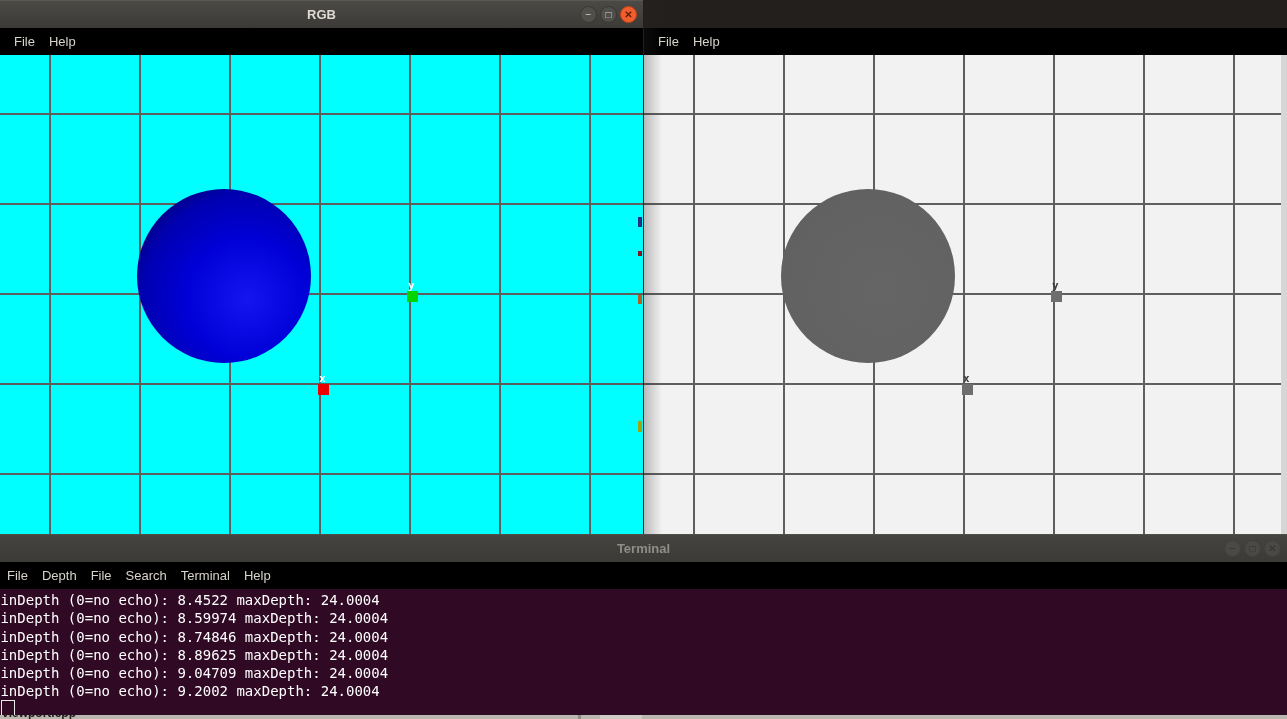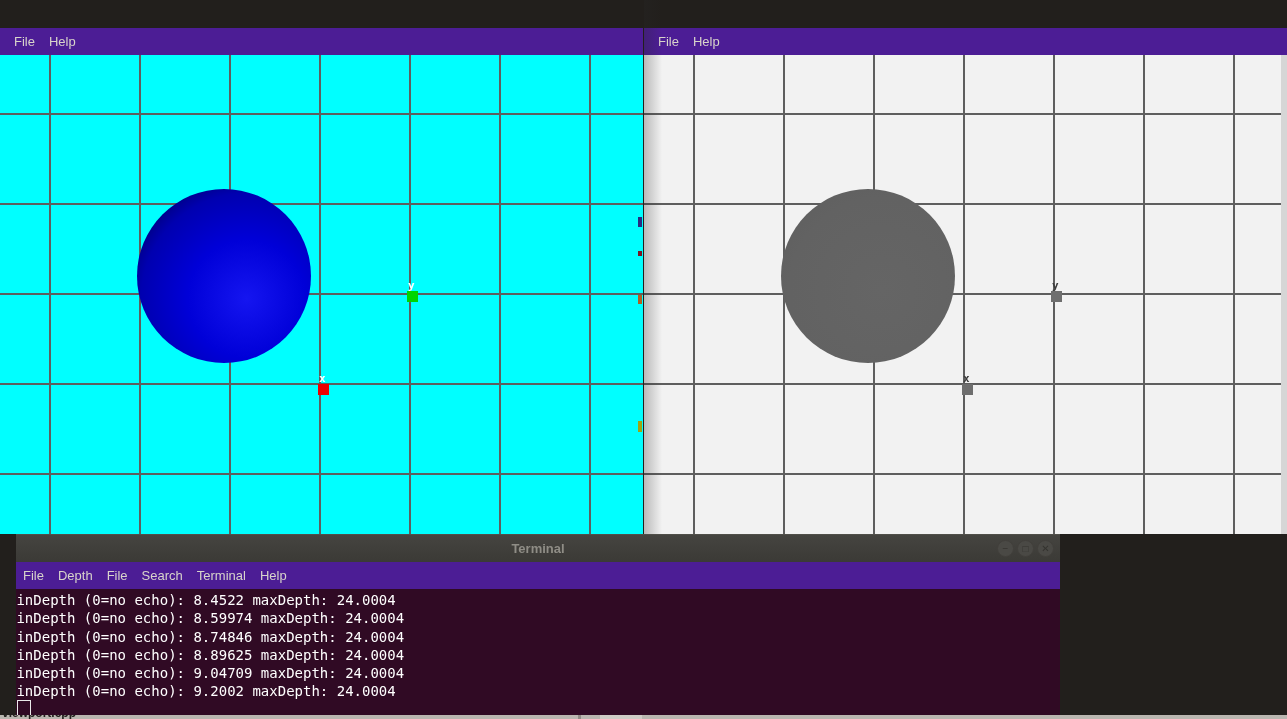--- a/index.html
+++ b/index.html
@@ -12,21 +12,21 @@
   .titlebar.unfocused{background:linear-gradient(#454440,#3b3a36);border-top:1px solid #504f49;}
   .title{position:absolute;left:0;right:0;top:0;height:28px;line-height:27px;text-align:center;
          font-size:13px;font-weight:bold;color:#dfdbd2;}
   .titlebar.unfocused .title{color:#8f8d86;}
   .winbtns{position:absolute;right:6px;top:5px;display:flex;gap:3px;}
   .wbtn{width:17px;height:17px;border-radius:50%;box-sizing:border-box;text-align:center;
         font-size:10px;line-height:15px;cursor:default;}
   .focused-btn{background:#504f4b;border:1px solid #38372f;color:#d9d5cc;}
   .focused-close{background:#f15d2c;border:1px solid #bf4416;color:#5f2009;font-weight:bold;}
   .unfocused-btn{background:#4a4945;border:1px solid #413f3b;color:#34332f;}
-  .menubar{position:absolute;left:0;top:28px;right:0;height:27px;background:#4c1d95;
+  .menubar{position:absolute;left:0;top:28px;right:0;height:27px;background:#000000;
            display:flex;align-items:center;padding-left:7px;box-sizing:border-box;}
   .menuitem{color:#d8d4cb;font-size:13px;padding:3px 7px;margin-right:0px;}
   .content{position:absolute;left:0;top:55px;right:0;bottom:0;overflow:hidden;}
   .viewport{position:absolute;left:0;top:0;width:643px;height:479px;overflow:hidden;}
   .sphere{position:absolute;border-radius:50%;}
   .marker-square{position:absolute;}
   .marker-label{position:absolute;font-family:"DejaVu Sans Mono",monospace;font-size:11px;
                 font-weight:bold;line-height:10px;}
   .shadow-left{position:absolute;left:0;top:0;bottom:0;width:18px;
                background:linear-gradient(to right,rgba(40,40,40,0.28),rgba(40,40,40,0));
@@ -42,20 +42,28 @@
           overflow:hidden;}
   .sliver-text{position:absolute;left:2px;top:-9px;font-size:12px;font-weight:bold;color:#23211e;}
   .sliver-frag1{position:absolute;left:578px;top:0;width:3px;height:4px;background:#8f8b85;}
   .sliver-frag2{position:absolute;left:600px;top:0;width:42px;height:4px;background:#cfccc6;}
   .artifact{position:absolute;}
 </style>
 </head>
 <body>
 
 <div class="window" style="left:0;top:0;width:643px;height:534px;">
+  <div class="titlebar">
+    <div class="title">RGB</div>
+    <div class="winbtns">
+      <div class="wbtn focused-btn"><span>−</span></div>
+      <div class="wbtn focused-btn"><span>□</span></div>
+      <div class="wbtn focused-close"><span>✕</span></div>
+    </div>
+  </div>
   <div class="menubar">
       <div class="menuitem">File</div>
       <div class="menuitem">Help</div>
     </div>
   <div class="content">
     <div class="viewport" id="vp-rgb" style="background: rgb(0, 255, 255);">
         <div style="position: absolute; left: 49px; top: 0px; width: 2px; height: 100%; background: rgb(94, 94, 94);"></div>
         <div style="position: absolute; left: 139px; top: 0px; width: 2px; height: 100%; background: rgb(94, 94, 94);"></div>
         <div style="position: absolute; left: 229px; top: 0px; width: 2px; height: 100%; background: rgb(94, 94, 94);"></div>
         <div style="position: absolute; left: 319px; top: 0px; width: 2px; height: 100%; background: rgb(94, 94, 94);"></div>
@@ -99,21 +107,21 @@
         <div class="marker-square" style="position: absolute; left: 318px; top: 329px; width: 11px; height: 11px; background: rgb(110, 110, 110);"></div>
         <div class="marker-label" style="position: absolute; left: 319px; top: 319px; color: rgb(60, 60, 60);">x</div>
         <div class="marker-square" style="position: absolute; left: 407px; top: 236px; width: 11px; height: 11px; background: rgb(110, 110, 110);"></div>
         <div class="marker-label" style="position: absolute; left: 408px; top: 226px; color: rgb(60, 60, 60);">y</div>
       </div>
     <div class="right-strip"></div>
   </div>
   <div class="shadow-left"></div>
 </div>
 
-<div class="window" style="left:16px;top:534px;width:1044px;height:181px;">
+<div class="window" style="left:0;top:534px;width:1287px;height:181px;">
   <div class="titlebar unfocused">
     <div class="title">Terminal</div>
     <div class="winbtns">
       <div class="wbtn unfocused-btn"><span>−</span></div>
       <div class="wbtn unfocused-btn"><span>□</span></div>
       <div class="wbtn unfocused-btn"><span>✕</span></div>
     </div>
   </div>
   <div class="menubar" style="padding-left:0px;">
       <div class="menuitem">File</div>

